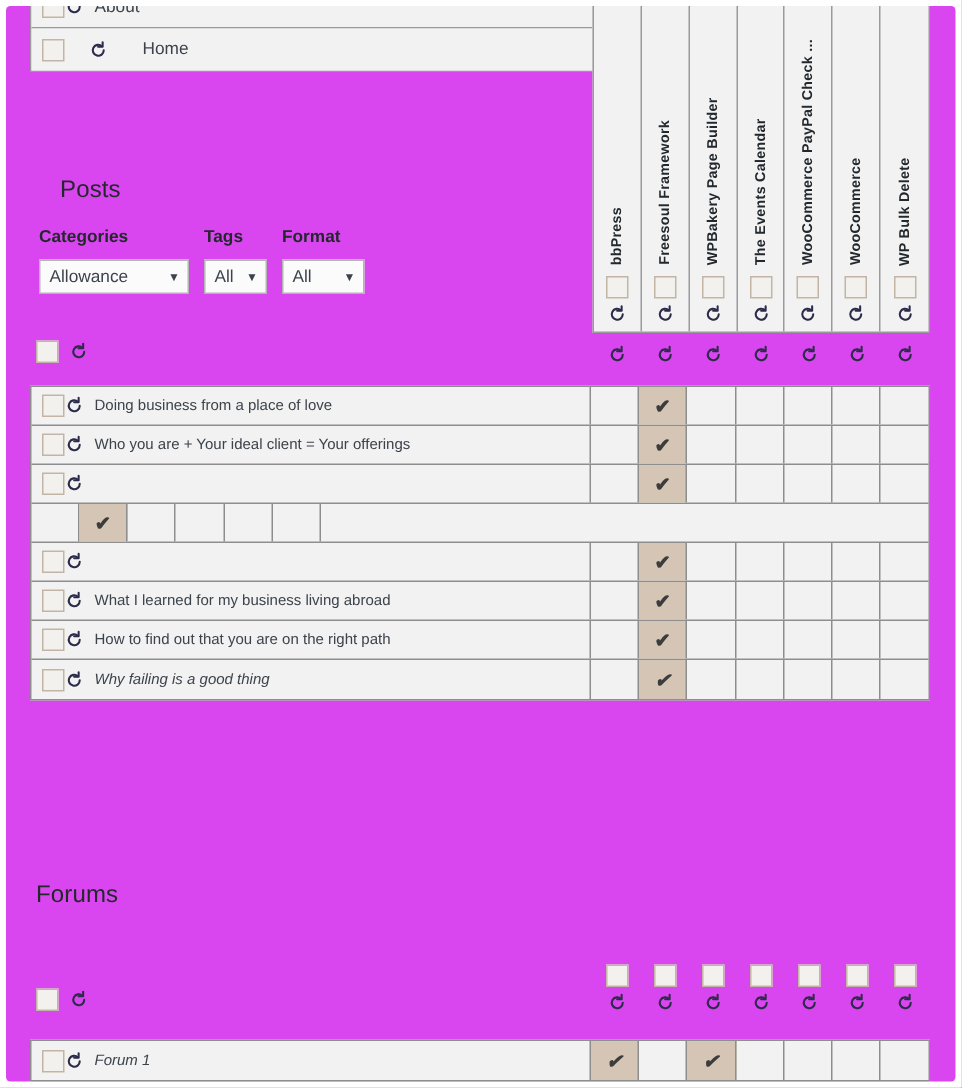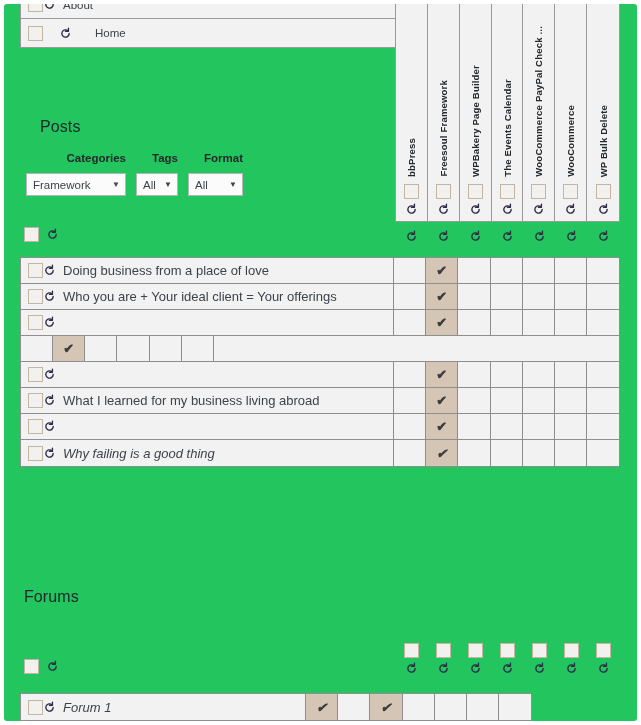--- a/index.html
+++ b/index.html
@@ -13,21 +13,21 @@
     font-family: "Liberation Sans", sans-serif;
     overflow: hidden;
     position: relative;
   }
   .page {
     position: absolute;
     left: 4px;
     top: 4px;
     width: 633px;
     height: 717px;
-    background: #22c55e;
+    background: #d946ef;
     border-radius: 3px;
     overflow: hidden;
   }
 
   
   .top-nub {
     position: absolute;
     left: 89px;
     top: 0px;
     width: 56px;
@@ -92,21 +92,21 @@
     letter-spacing: .1px;
   }
 
   
   .filters {
     position: absolute;
     display: flex;
     align-items: flex-end;
     gap: 10px;
   }
-  .filter-group { display: flex; flex-direction: column; text-align: right; }
+  .filter-group { display: flex; flex-direction: column; }
   .filter-label {
     font-size: 11.5px;
     font-weight: bold;
     color: #23282d;
     margin-bottom: 9px;
   }
   .select-wrap {
     position: relative;
     height: 23px;
     border: 1px solid #b4b4b4;
@@ -210,21 +210,21 @@
   .name-cell {
     flex: 1 1 auto;
     display: flex;
     align-items: center;
     padding-left: 7px;
     border-right: 1px solid #8e8e8e;
     box-sizing: border-box;
     overflow: hidden;
   }
   .name-cell .lbl {
-    font-size: 13px;
+    font-size: 10px;
     color: #3c434a;
     margin-left: 7px;
     white-space: nowrap;
   }
   .chk-cell {
     width: 32.14px;
     flex: 0 0 32.14px;
     border-right: 1px solid #8e8e8e;
     box-sizing: border-box;
     display: flex;
@@ -401,21 +401,21 @@
         </span>
       </div>
     </div>
 
   <div class="section-title" style="left:36px; top:114px;">Posts</div>
 
   <div class="filters" style="left:22px; top:148px;" id="posts-filters">
       <div class="filter-group">
         <span class="filter-label">Categories</span>
         <div class="select-wrap sel-cat">
-          <span class="sel-val">Framework</span>
+          <span class="sel-val">Allowance</span>
           <span class="caret">▼</span>
         </div>
       </div>
       <div class="filter-group">
         <span class="filter-label">Tags</span>
         <div class="select-wrap sel-tag">
           <span class="sel-val">All</span>
           <span class="caret">▼</span>
         </div>
       </div>
@@ -555,20 +555,21 @@
       </div>
       <div class="data-row">
         <div class="name-cell">
           <span class="cbx"></span>
           <span class="refresh">
             <svg width="13" height="13" viewBox="0 0 16 16">
               <path d="M12.5 8a4.5 4.5 0 1 1-1.5-3.35" fill="none" stroke="#2b2b4a" stroke-width="1.7" stroke-linecap="round"></path>
               <path d="M11.6 1.4 L11.6 5.2 L7.9 5.2" fill="none" stroke="#2b2b4a" stroke-width="1.7" stroke-linecap="round" stroke-linejoin="round"></path>
             </svg>
           </span>
+          <span class="lbl">How to find out that you are on the right path</span>
         </div>
         <div class="chk-cell"></div>
         <div class="chk-cell on">
           <span class="tick">✔</span>
         </div>
         <div class="chk-cell"></div>
         <div class="chk-cell"></div>
         <div class="chk-cell"></div>
         <div class="chk-cell"></div>
         <div class="chk-cell"></div>
@@ -684,21 +685,21 @@
   <div class="master-row" style="left:20px; top:655px;">
     <span class="cbx"></span>
     <span class="refresh">
       <svg width="13" height="13" viewBox="0 0 16 16">
         <path d="M12.5 8a4.5 4.5 0 1 1-1.5-3.35" fill="none" stroke="#2b2b4a" stroke-width="1.7" stroke-linecap="round"></path>
         <path d="M11.6 1.4 L11.6 5.2 L7.9 5.2" fill="none" stroke="#2b2b4a" stroke-width="1.7" stroke-linecap="round" stroke-linejoin="round"></path>
       </svg>
     </span>
   </div>
 
-  <div class="data-table" id="forums-table" style="left:16px; top:689px; width:512px;">
+  <div class="data-table" id="forums-table" style="left:16px; top:689px; width:600px;">
       <div class="data-row">
         <div class="name-cell">
           <span class="cbx"></span>
           <span class="refresh">
             <svg width="13" height="13" viewBox="0 0 16 16">
               <path d="M12.5 8a4.5 4.5 0 1 1-1.5-3.35" fill="none" stroke="#2b2b4a" stroke-width="1.7" stroke-linecap="round"></path>
               <path d="M11.6 1.4 L11.6 5.2 L7.9 5.2" fill="none" stroke="#2b2b4a" stroke-width="1.7" stroke-linecap="round" stroke-linejoin="round"></path>
             </svg>
           </span>
           <span class="lbl">Forum 1</span>

